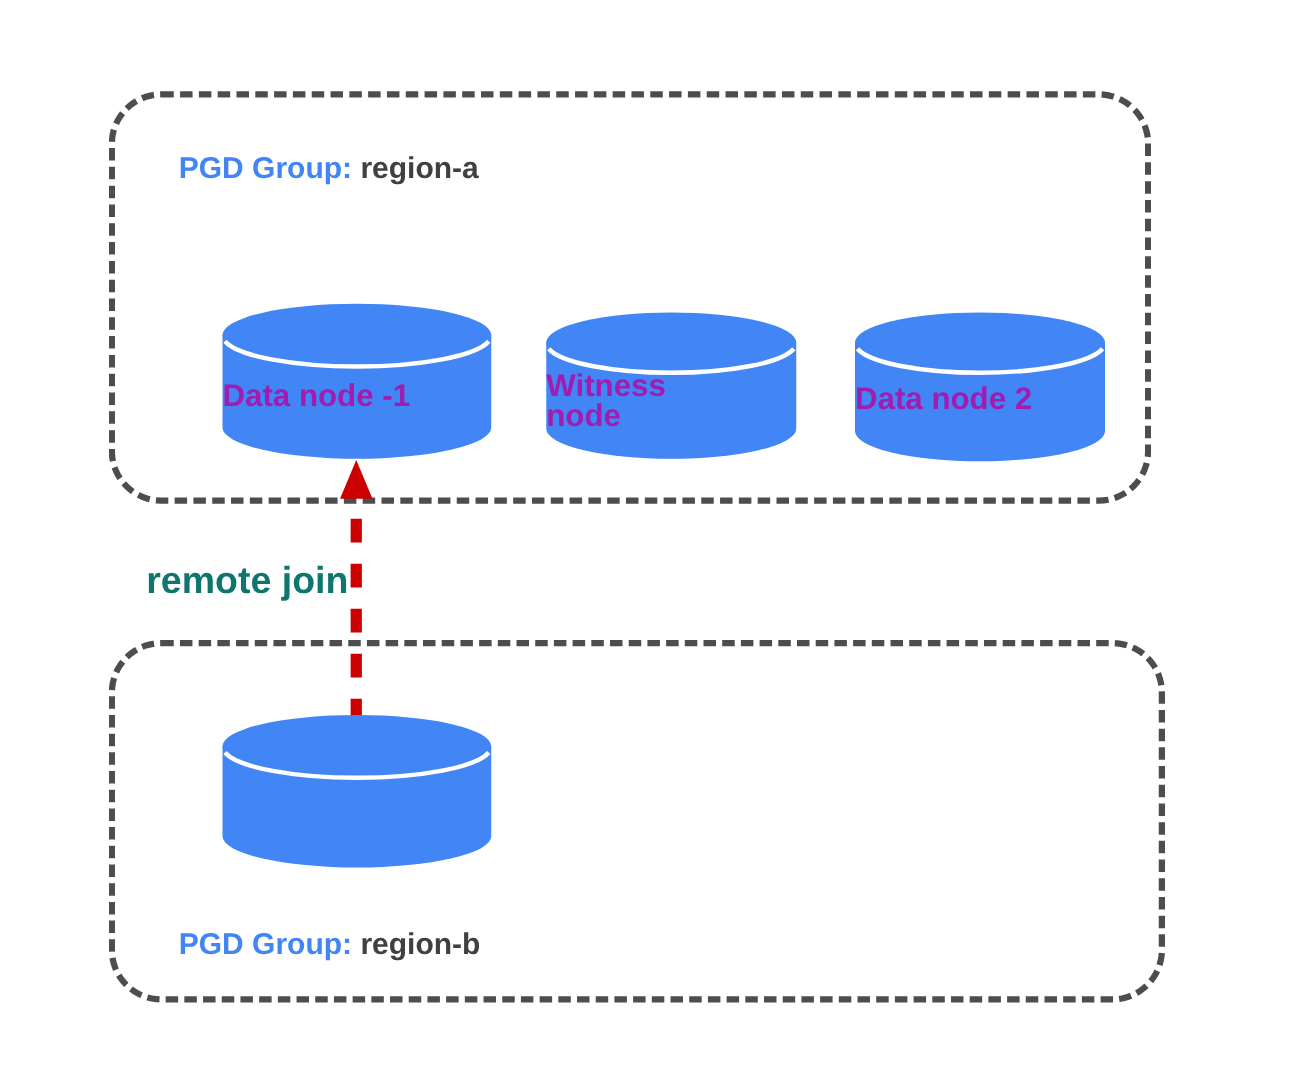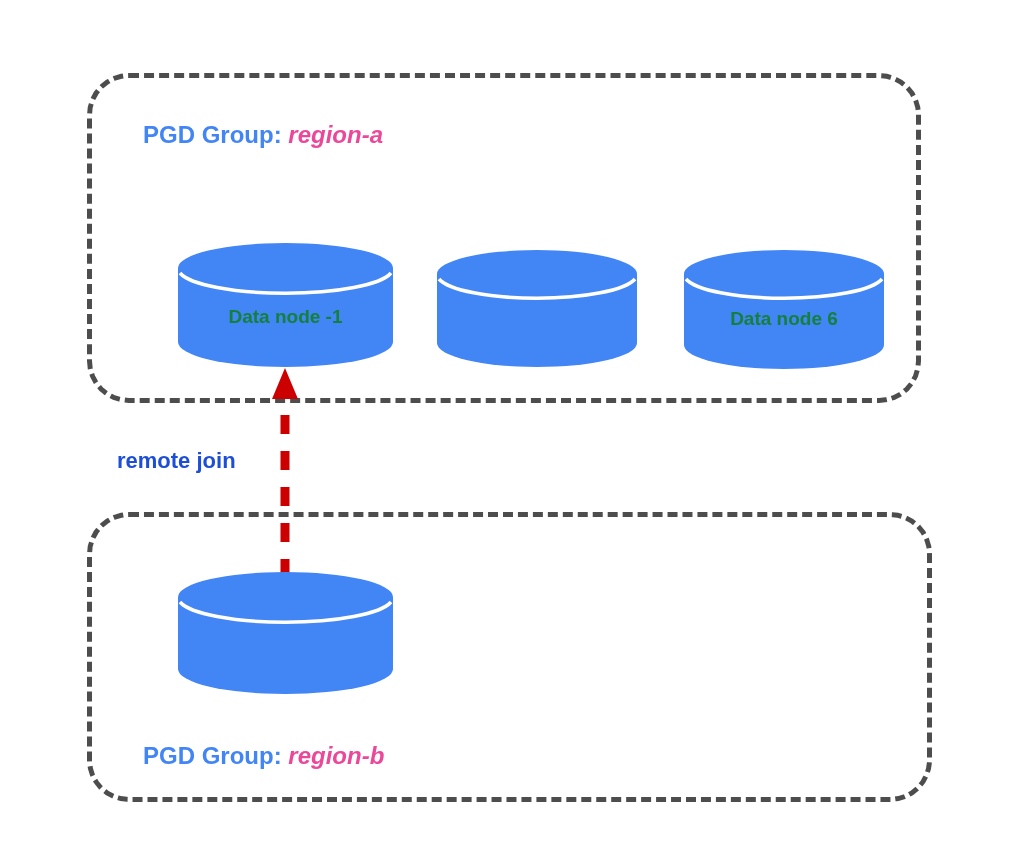--- a/index.html
+++ b/index.html
@@ -45,22 +45,21 @@
     position: absolute;
     font-size: 24px;
     font-weight: bold;
     white-space: nowrap;
     letter-spacing: 0px;
   }
   .group-label .prefix {
     color: #4285f4;
   }
   .group-label .region {
-    color: #ec4899;
-    font-style: italic;
+    color: #404040;
   }
   #label-region-a {
     left: 143px;
     top: 121px;
   }
   #label-region-b {
     left: 143px;
     top: 742px;
   }
 
@@ -69,23 +68,22 @@
     position: absolute;
   }
   .cylinder svg {
     display: block;
     overflow: visible;
   }
   .cylinder-label {
     position: absolute;
     left: 0;
     width: 100%;
-    text-align: center;
-    color: #15803d;
-    font-size: 19px;
+    color: #a21caf;
+    font-size: 25px;
     font-weight: bold;
     line-height: 24px;
     pointer-events: none;
     white-space: pre-line;
   }
 
   #node-data-1 { left: 178px; top: 243px; width: 215px; height: 124px; }
   #node-data-1 .cylinder-label { top: 62px; }
 
   #node-witness { left: 437px; top: 250px; width: 200px; height: 117px; }
@@ -104,23 +102,23 @@
     top: 363px;
     width: 46px;
     height: 215px;
   }
   #remote-join-connector svg { display: block; overflow: visible; }
 
   #remote-join-label {
     position: absolute;
     left: 117px;
     top: 448px;
-    font-size: 22px;
+    font-size: 30px;
     font-weight: bold;
-    color: #1d4ed8;
+    color: #0f766e;
     white-space: nowrap;
   }
 </style>
 </head>
 <body>
 
 <div id="canvas">
 
   <div class="group-box" id="group-region-a"></div>
 
@@ -137,29 +135,31 @@
     </svg>
     <div class="cylinder-label">Data node -1</div>
   </div>
 
   <div class="cylinder" id="node-witness">
     <svg width="200" height="117" viewBox="0 0 200 117">
       <path d="M0,24 L0,93 A100,24 0 0 0 200,93 L200,24 Z" fill="#4285f4"></path>
       <ellipse cx="100" cy="24" rx="100" ry="24" fill="#4285f4"></ellipse>
       <path d="M2,29 A100,24 0 0 0 198,29" fill="none" stroke="#ffffff" stroke-width="3.5"></path>
     </svg>
+    <div class="cylinder-label">Witness
+node</div>
   </div>
 
   <div class="cylinder" id="node-data-2">
     <svg width="200" height="119" viewBox="0 0 200 119">
       <path d="M0,24 L0,95 A100,24 0 0 0 200,95 L200,24 Z" fill="#4285f4"></path>
       <ellipse cx="100" cy="24" rx="100" ry="24" fill="#4285f4"></ellipse>
       <path d="M2,29 A100,24 0 0 0 198,29" fill="none" stroke="#ffffff" stroke-width="3.5"></path>
     </svg>
-    <div class="cylinder-label">Data node 6</div>
+    <div class="cylinder-label">Data node 2</div>
   </div>
 
   <div id="remote-join-connector">
     <svg width="46" height="215" viewBox="0 0 46 215">
       <line x1="23" y1="215" x2="23" y2="36" stroke="#cc0000" stroke-width="9" stroke-dasharray="19 17"></line>
       <polygon points="23,5 36,36 10,36" fill="#cc0000"></polygon>
     </svg>
   </div>
 
   <div id="remote-join-label">remote join</div>

